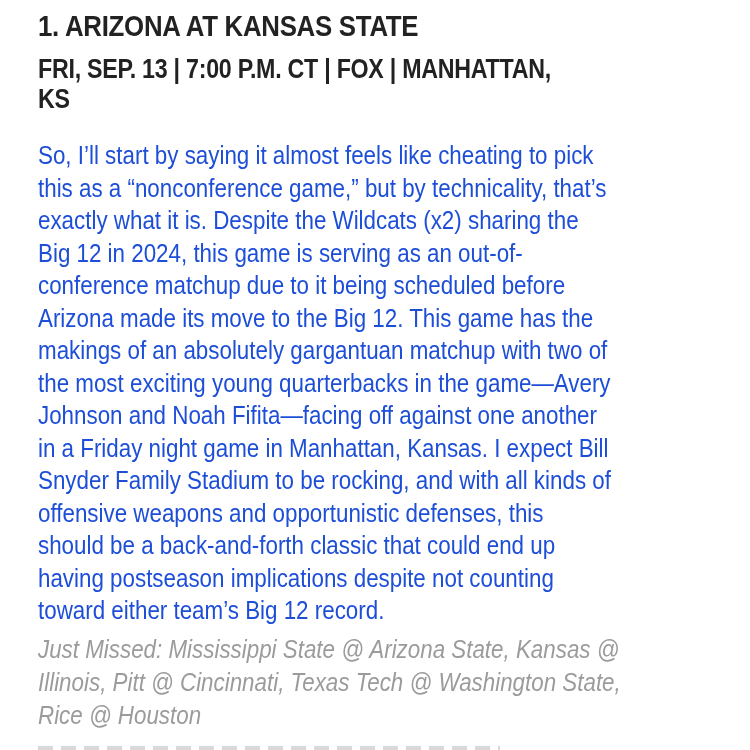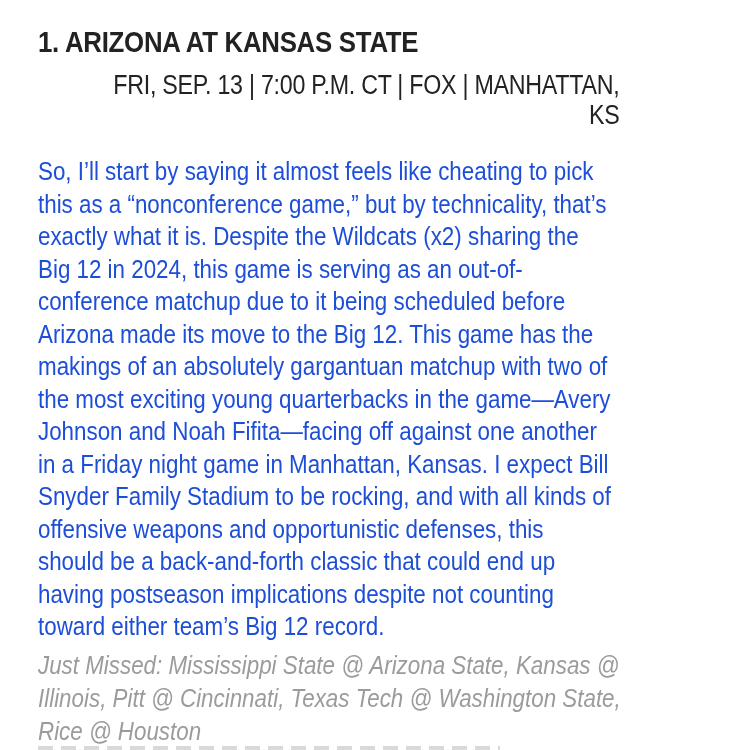--- a/index.html
+++ b/index.html
@@ -11,45 +11,44 @@
     width: 750px;
     height: 750px;
     overflow: hidden;
     font-family: "Liberation Sans", "DejaVu Sans", sans-serif;
   }
   .page {
     position: relative;
     box-sizing: border-box;
     width: 750px;
     height: 750px;
-    padding: 22px 36px 0 38px;
+    padding: 6px 36px 0 38px;
   }
   
   .line {
     white-space: nowrap;
     transform: scaleX(0.86);
     transform-origin: left top;
   }
   .matchup-heading {
     margin: 0;
     padding-top: 2px;
     font-size: 30px;
     font-weight: 700;
     line-height: 36px;
     letter-spacing: -0.3px;
     color: #222222;
   }
   .game-info-heading {
     margin: 10px 0 0 0;
     font-size: 27px;
-    font-weight: 400;
+    font-weight: 700;
     line-height: 30px;
     letter-spacing: -0.3px;
     color: #222222;
-    text-align: right;
   }
   .analysis-paragraph {
     margin: 25px 0 0 0;
     font-size: 26px;
     font-weight: 400;
     line-height: 32.5px;
     color: #1d4ed8;
   }
   .just-missed-note {
     margin: 6px 0 0 0;

